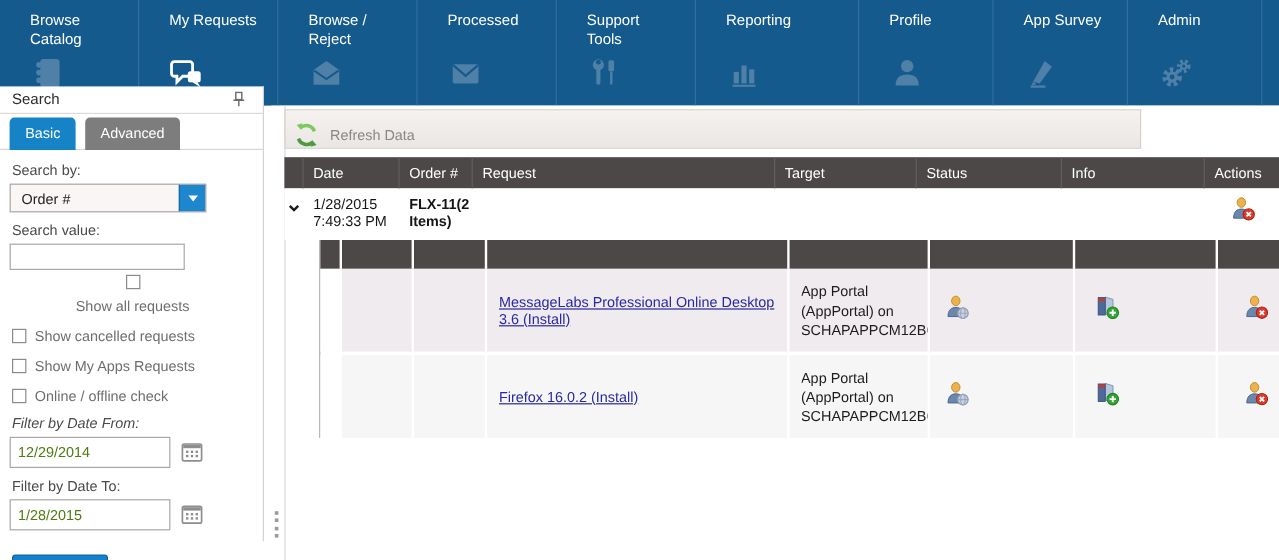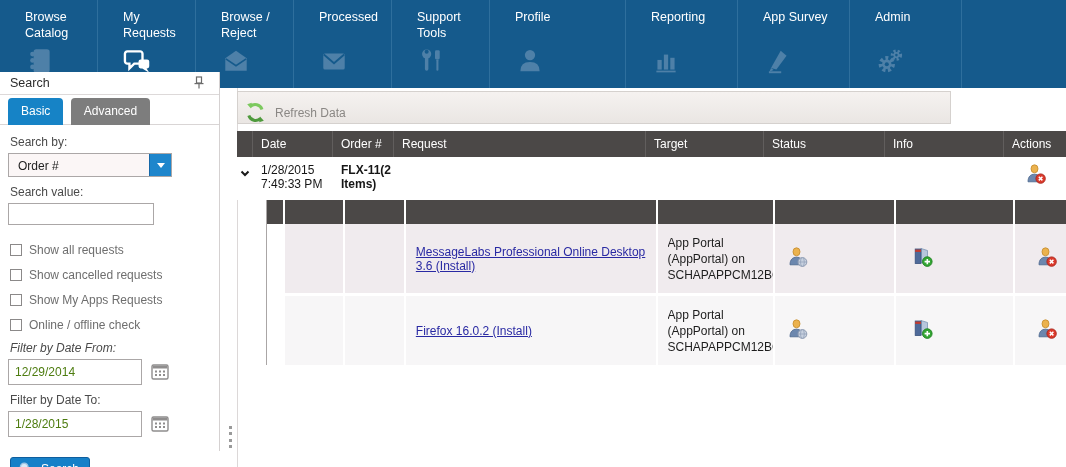--- a/index.html
+++ b/index.html
@@ -4,21 +4,21 @@
 <style>
   * { margin:0; padding:0; box-sizing:border-box; }
   html,body { width:1066px; height:467px; background:#fff; overflow:hidden;
     font-family:"Liberation Sans", sans-serif; }
 
   
   .nav { position:absolute; left:0; top:0; width:1066px; height:88px;
     background:#155A8C; display:flex; }
   .nav-tab { position:relative; height:88px; border-right:1px solid #2e6f9d;
     color:#fff; cursor:pointer; }
-  .nav-tab:nth-child(-n+5){ width:98px; }
+  .nav-tab:nth-child(-n+5){ width:116px; }
   .nav-tab:nth-child(6){ width:136px; }
   .nav-tab:nth-child(n+7){ width:112px; }
   .nav-fill { flex:1; }
   .nav-label { position:absolute; left:25px; top:9px; font-size:12.5px;
     line-height:1.3; white-space:pre-line; }
   .nav-icon { position:absolute; left:25px; top:46px; width:30px; height:30px;
     color:#4E80A8; }
   .nav-tab.active .nav-icon { color:#ffffff; }
   .nav-icon svg { width:30px; height:30px; display:block; }
 
@@ -178,37 +178,37 @@
           <circle cx="9" cy="7.5" r="4.3" fill="currentColor"></circle>
         <circle cx="9" cy="5.4" r="1.9" fill="#155A8C"></circle>
         <rect x="7.4" y="9" width="3.2" height="14" rx="1.6" fill="currentColor"></rect>
         <rect x="16.8" y="4" width="4.4" height="8.5" rx="1.2" fill="currentColor"></rect>
         <rect x="18.1" y="12.5" width="1.9" height="10.5" rx="0.9" fill="currentColor"></rect>
         </svg>
     </div>
   </div>
 
   <div class="nav-tab">
-    <div class="nav-label">Profile</div>
-    <div class="nav-icon">
-      <svg viewBox="0 0 28 28">
-          <circle cx="14" cy="8.5" r="4.8" fill="currentColor"></circle>
-        <path d="M5 23.5 q0 -8.5 9 -8.5 q9 0 9 8.5 z" fill="currentColor"></path>
-        </svg>
-    </div>
-  </div>
-
-  <div class="nav-tab">
     <div class="nav-label">Reporting</div>
     <div class="nav-icon">
       <svg viewBox="0 0 28 28">
           <rect x="6" y="13" width="4" height="9" fill="currentColor"></rect>
         <rect x="12" y="8" width="4" height="14" fill="currentColor"></rect>
         <rect x="18" y="11" width="4" height="11" fill="currentColor"></rect>
         <rect x="5" y="23" width="18" height="1.6" fill="currentColor"></rect>
+        </svg>
+    </div>
+  </div>
+
+  <div class="nav-tab">
+    <div class="nav-label">Profile</div>
+    <div class="nav-icon">
+      <svg viewBox="0 0 28 28">
+          <circle cx="14" cy="8.5" r="4.8" fill="currentColor"></circle>
+        <path d="M5 23.5 q0 -8.5 9 -8.5 q9 0 9 8.5 z" fill="currentColor"></path>
         </svg>
     </div>
   </div>
 
   <div class="nav-tab">
     <div class="nav-label">App Survey</div>
     <div class="nav-icon">
       <svg viewBox="0 0 28 28">
           <path d="M7.5 20.5 L16.5 4.5 l5.5 4.5 -9.5 13 z" fill="currentColor"></path>
         <path d="M7.5 20.5 l-1.5 3.5 3.9 -1.6 z" fill="currentColor"></path>
@@ -258,21 +258,21 @@
     <div class="dropdown">
       <span class="dropdown-value">Order #</span>
       <span class="dropdown-btn">
         <span class="dropdown-caret"></span>
       </span>
     </div>
 
     <label class="form-label">Search value:</label>
     <input class="text-input" type="text" value="" style="">
 
-    <div class="checkbox-row" style="margin-top:18px;">
+    <div class="checkbox-row" style="margin-top:4px;flex-direction:column;">
       <span class="checkbox-box"></span>
       <span class="checkbox-label">Show all requests</span>
     </div>
     <div class="checkbox-row cb-gap">
       <span class="checkbox-box"></span>
       <span class="checkbox-label">Show cancelled requests</span>
     </div>
     <div class="checkbox-row cb-gap">
       <span class="checkbox-box"></span>
       <span class="checkbox-label">Show My Apps Requests</span>

